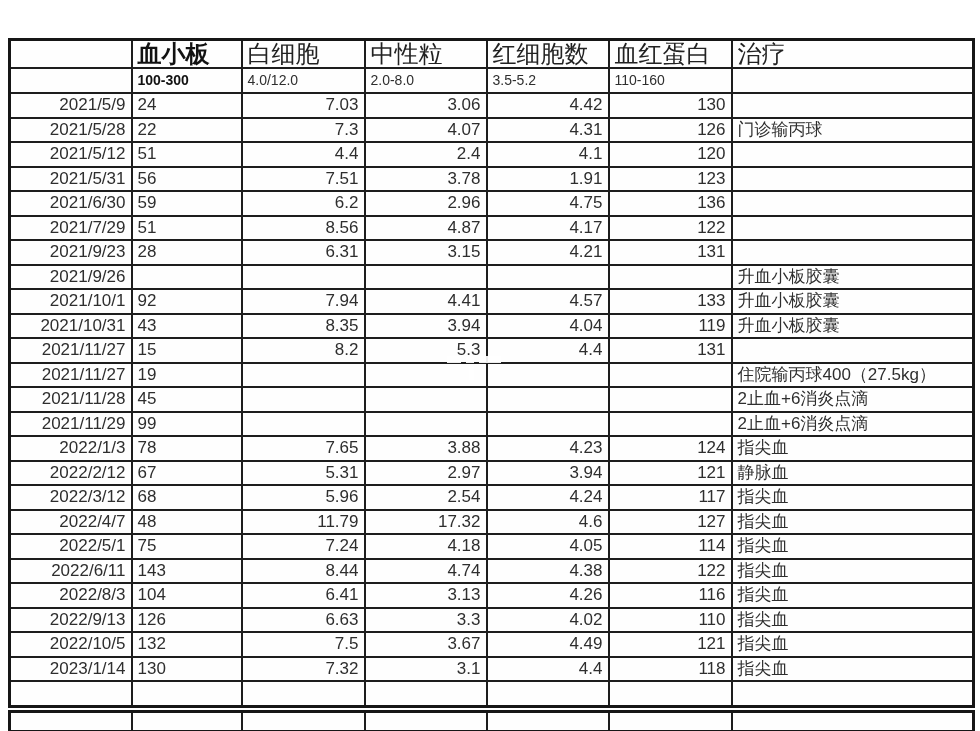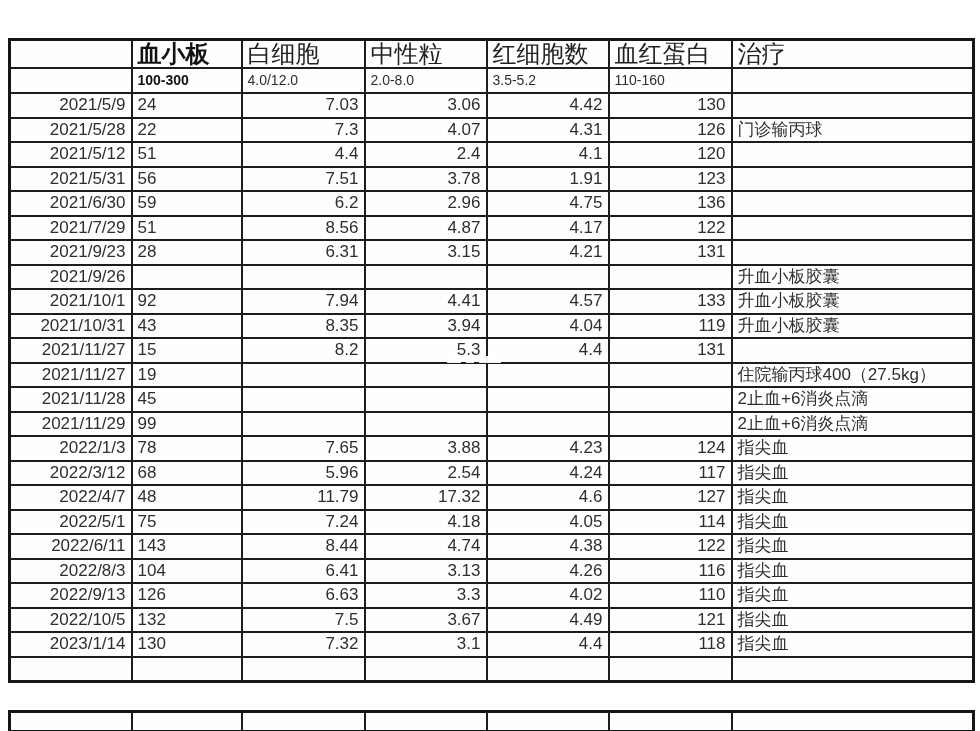--- a/index.html
+++ b/index.html
@@ -199,20 +199,29 @@
         <tr>
     <td class="c-date">2022/1/3</td>
     <td class="c-plt">78</td>
     <td class="c-num">7.65</td>
     <td class="c-num">3.88</td>
     <td class="c-num">4.23</td>
     <td class="c-num">124</td>
     <td class="c-treat">指尖血</td>
   </tr>
         <tr>
+    <td class="c-date">2022/2/12</td>
+    <td class="c-plt">67</td>
+    <td class="c-num">5.31</td>
+    <td class="c-num">2.97</td>
+    <td class="c-num">3.94</td>
+    <td class="c-num">121</td>
+    <td class="c-treat">静脉血</td>
+  </tr>
+        <tr>
     <td class="c-date">2022/3/12</td>
     <td class="c-plt">68</td>
     <td class="c-num">5.96</td>
     <td class="c-num">2.54</td>
     <td class="c-num">4.24</td>
     <td class="c-num">117</td>
     <td class="c-treat">指尖血</td>
   </tr>
         <tr>
     <td class="c-date">2022/4/7</td>

